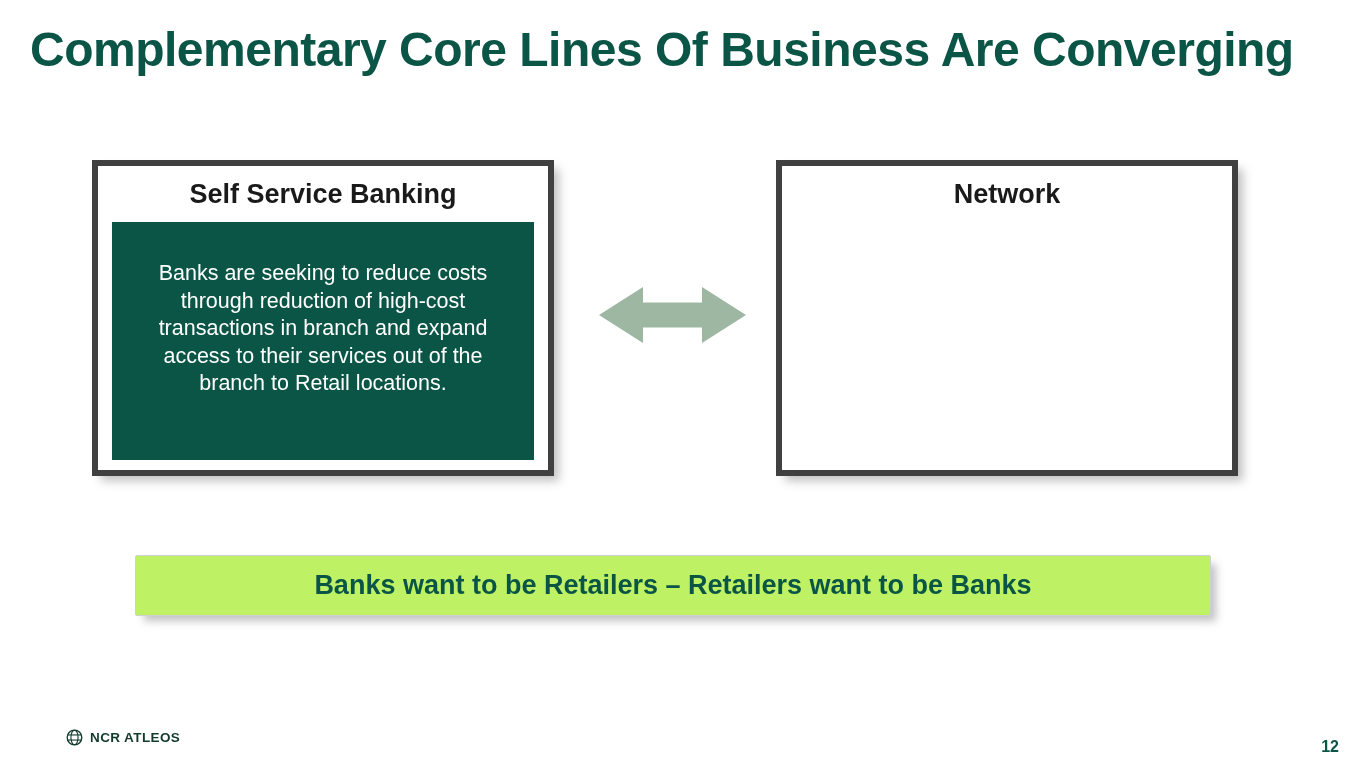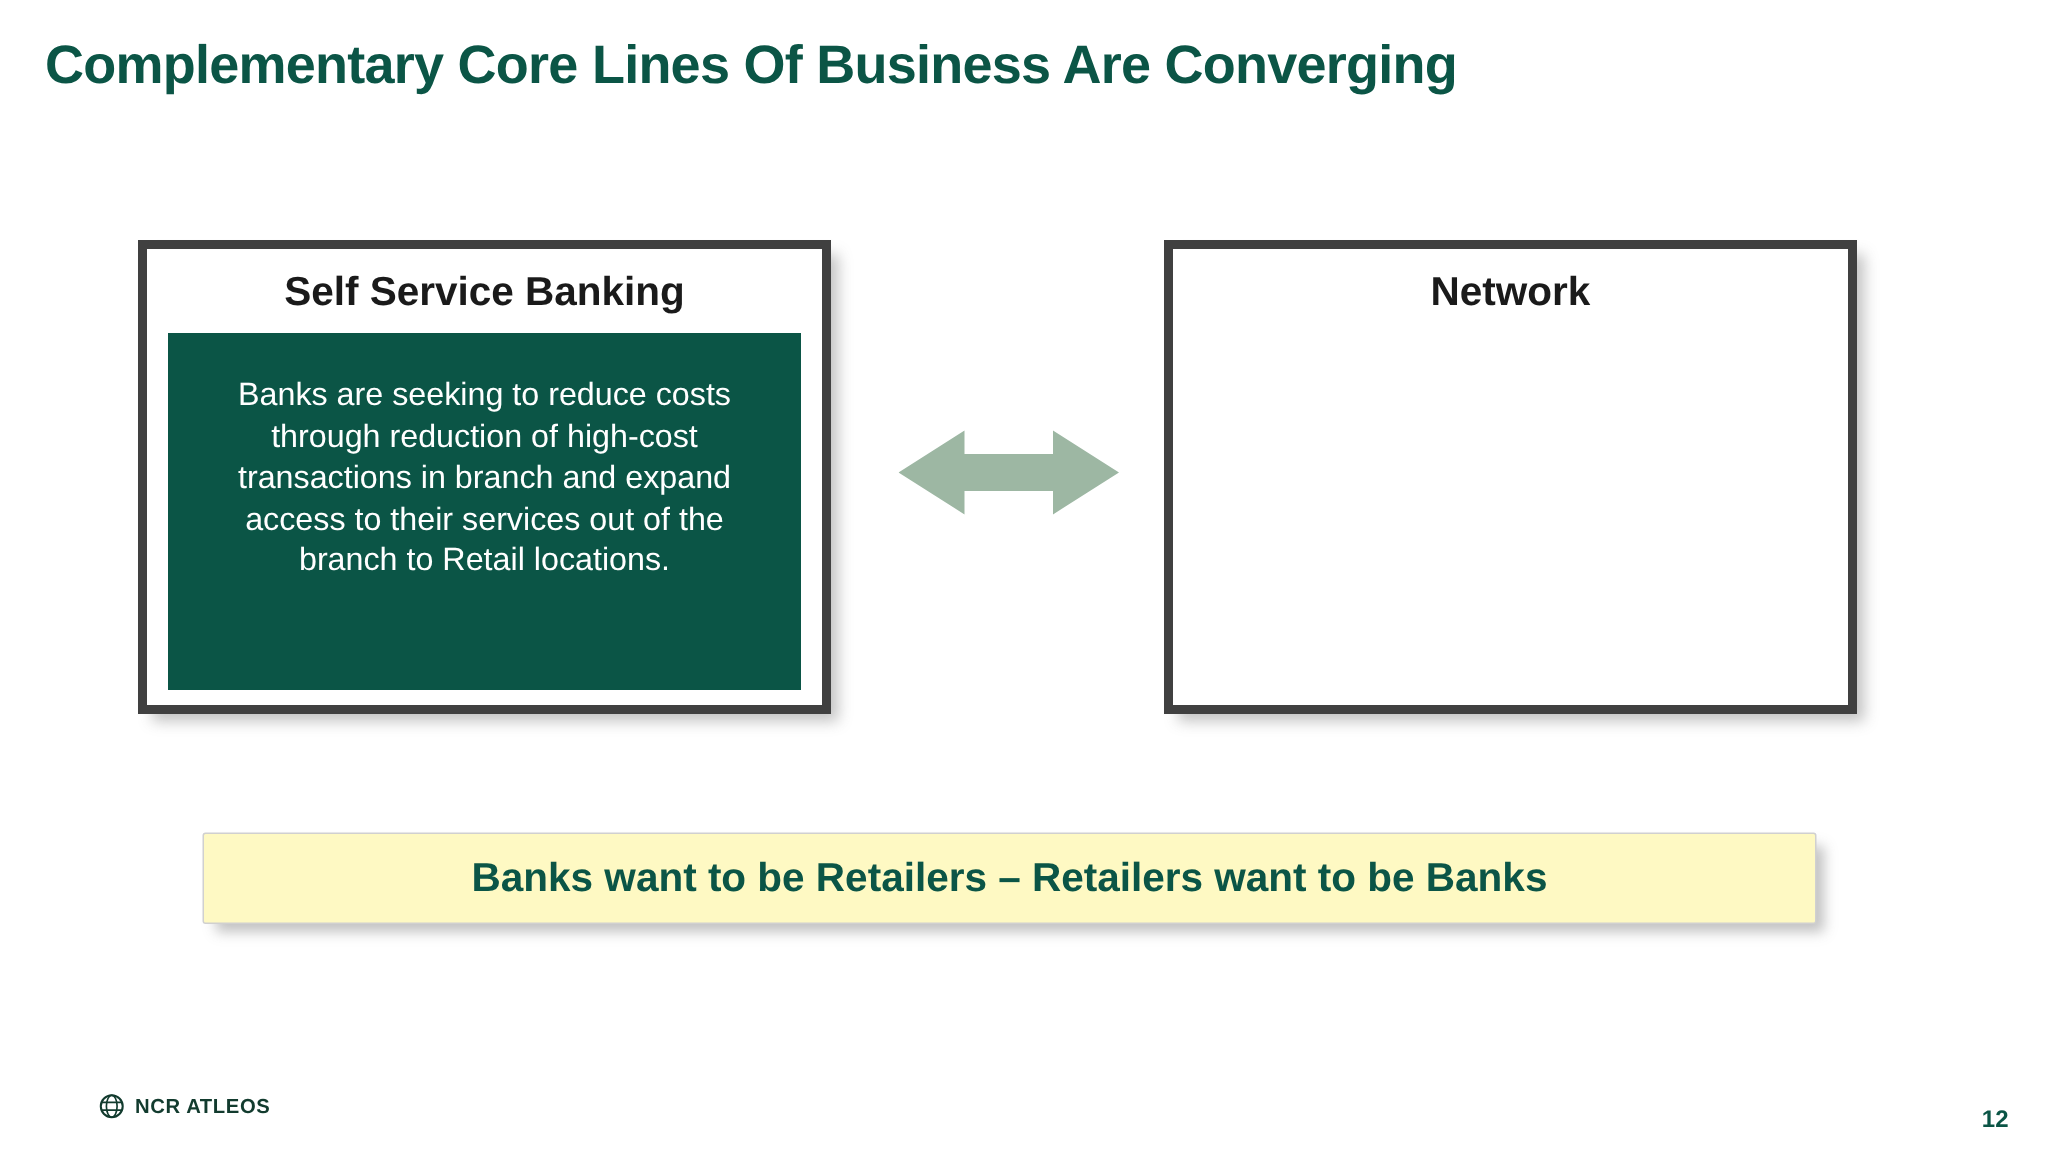--- a/index.html
+++ b/index.html
@@ -12,52 +12,52 @@
   body{
     font-family:"Liberation Sans",sans-serif;
     background:#ffffff;
     position:relative;
     overflow:hidden;
   }
   .slide{position:absolute;inset:0;}
 
   .slide-title{
     position:absolute;left:30px;top:22px;width:1300px;
-    font-size:36px;font-weight:800;color:var(--brand-green);
+    font-size:48px;font-weight:800;color:var(--brand-green);
     letter-spacing:-0.5px;
   }
 
   .card{
     position:absolute;top:160px;width:462px;height:316px;
     background:#ffffff;border:6px solid #404040;
     box-shadow:7px 7px 9px -2px var(--shadow);
   }
   .card-left{left:92px;}
   .card-right{left:776px;}
   .card-title{
     height:56px;display:flex;align-items:center;justify-content:center;
     font-size:27px;font-weight:700;color:#1a1a1a;
   }
   .card-body{
     position:absolute;left:14px;right:14px;top:56px;bottom:10px;
     background:var(--brand-green);
     color:#ffffff;
     font-size:21.5px;line-height:1.28;
     text-align:center;
-    padding:28px 26px 0 26px;
+    padding:38px 26px 0 26px;
   }
 
   .arrow-wrap{
     position:absolute;left:599px;top:285px;width:147px;height:60px;
   }
   .arrow-wrap svg{display:block;width:100%;height:100%;}
 
   .banner{
     position:absolute;left:135px;top:555px;width:1076px;height:61px;
-    background:#fef9c3;border:1px solid #d0d0d0;border-radius:2px;
+    background:#bef264;border:1px solid #d0d0d0;border-radius:2px;
     box-shadow:7px 7px 8px -2px var(--shadow);
     display:flex;align-items:center;justify-content:center;
   }
   .banner-text{
     font-size:27px;font-weight:700;color:var(--brand-green);
   }
 
   .footer-brand{
     position:absolute;left:66px;top:729px;
     display:flex;align-items:center;gap:7px;

